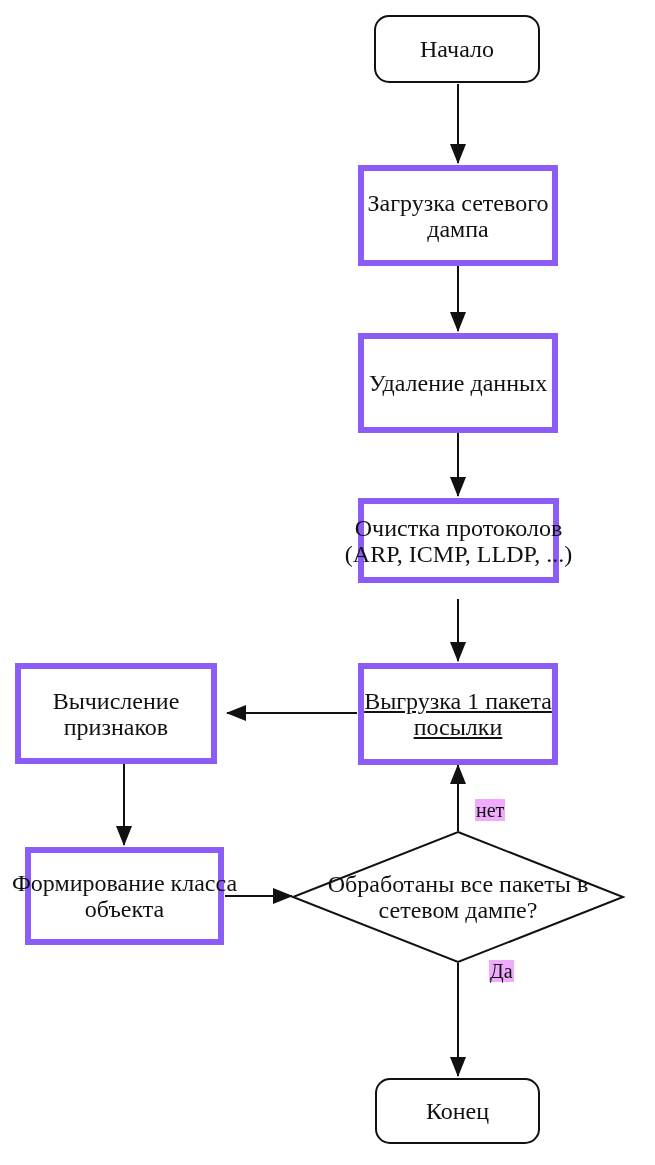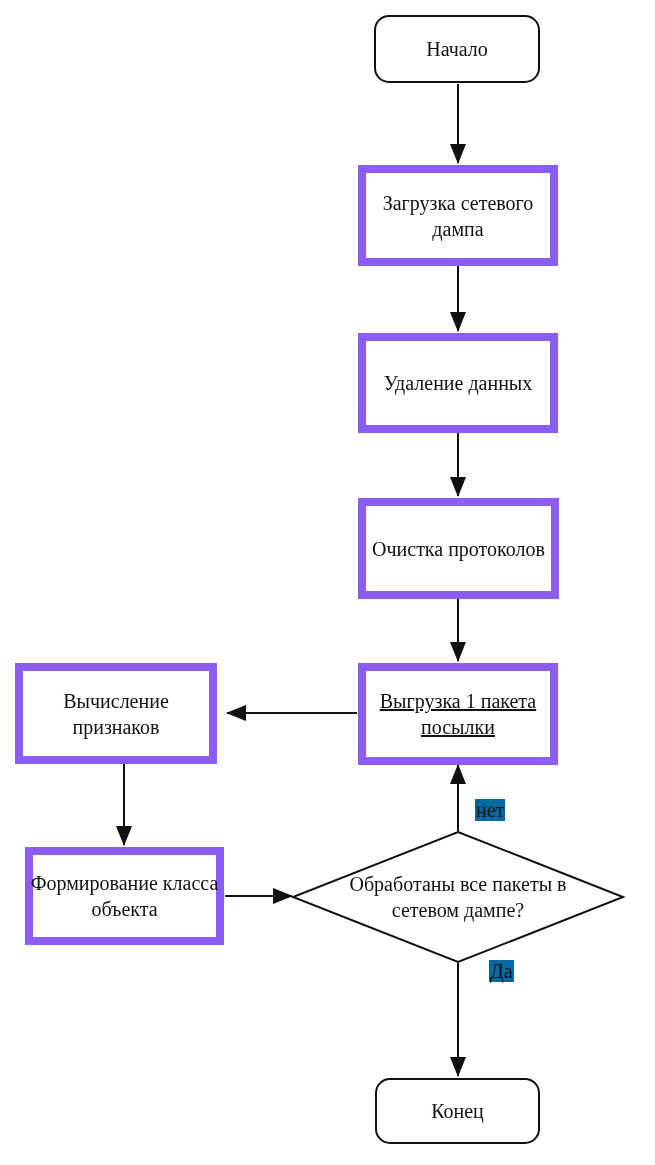--- a/index.html
+++ b/index.html
@@ -23,45 +23,45 @@
     width: 655px;
     height: 1165px;
   }
   .node {
     position: absolute;
     box-sizing: border-box;
     display: flex;
     align-items: center;
     justify-content: center;
     text-align: center;
-    font-size: 20px;
+    font-size: 24px;
     line-height: 26px;
     background: #ffffff;
   }
   .node.rect {
-    border: 8px solid #8b5cf6;
+    border: 6px solid #8b5cf6;
   }
   .node.terminator {
     border: 2px solid #111111;
     border-radius: 15px;
   }
   .node.decision-text {
     background: transparent;
     border: none;
     text-align: center;
   }
   .label .line {
     display: block;
     white-space: nowrap;
   }
   .edge-label {
     position: absolute;
     font-size: 20px;
     line-height: 22px;
-    background: #0369a1;
+    background: #f0abfc;
     padding: 0 1px;
   }
 </style>
 </head>
 <body>
 
 <div class="canvas">
 
   <svg class="edges-svg" viewBox="0 0 655 1165" xmlns="http://www.w3.org/2000/svg">
     <defs>
@@ -96,23 +96,24 @@
       <span class="line">дампа</span>
     </div>
   </div>
 
   <div class="node rect" style="left:358px; top:333px; width:200px; height:100px;">
     <div class="label">
       <span class="line">Удаление данных</span>
     </div>
   </div>
 
-  <div class="node rect" style="left:358px; top:498px; width:201px; height:101px;">
+  <div class="node rect" style="left:358px; top:498px; width:201px; height:85px;">
     <div class="label">
       <span class="line">Очистка протоколов</span>
+      <span class="line">(ARP, ICMP, LLDP, ...)</span>
     </div>
   </div>
 
   <div class="node rect" style="left:358px; top:663px; width:200px; height:102px;text-decoration:underline;">
     <div class="label">
       <span class="line">Выгрузка 1 пакета</span>
       <span class="line">посылки</span>
     </div>
   </div>
 

